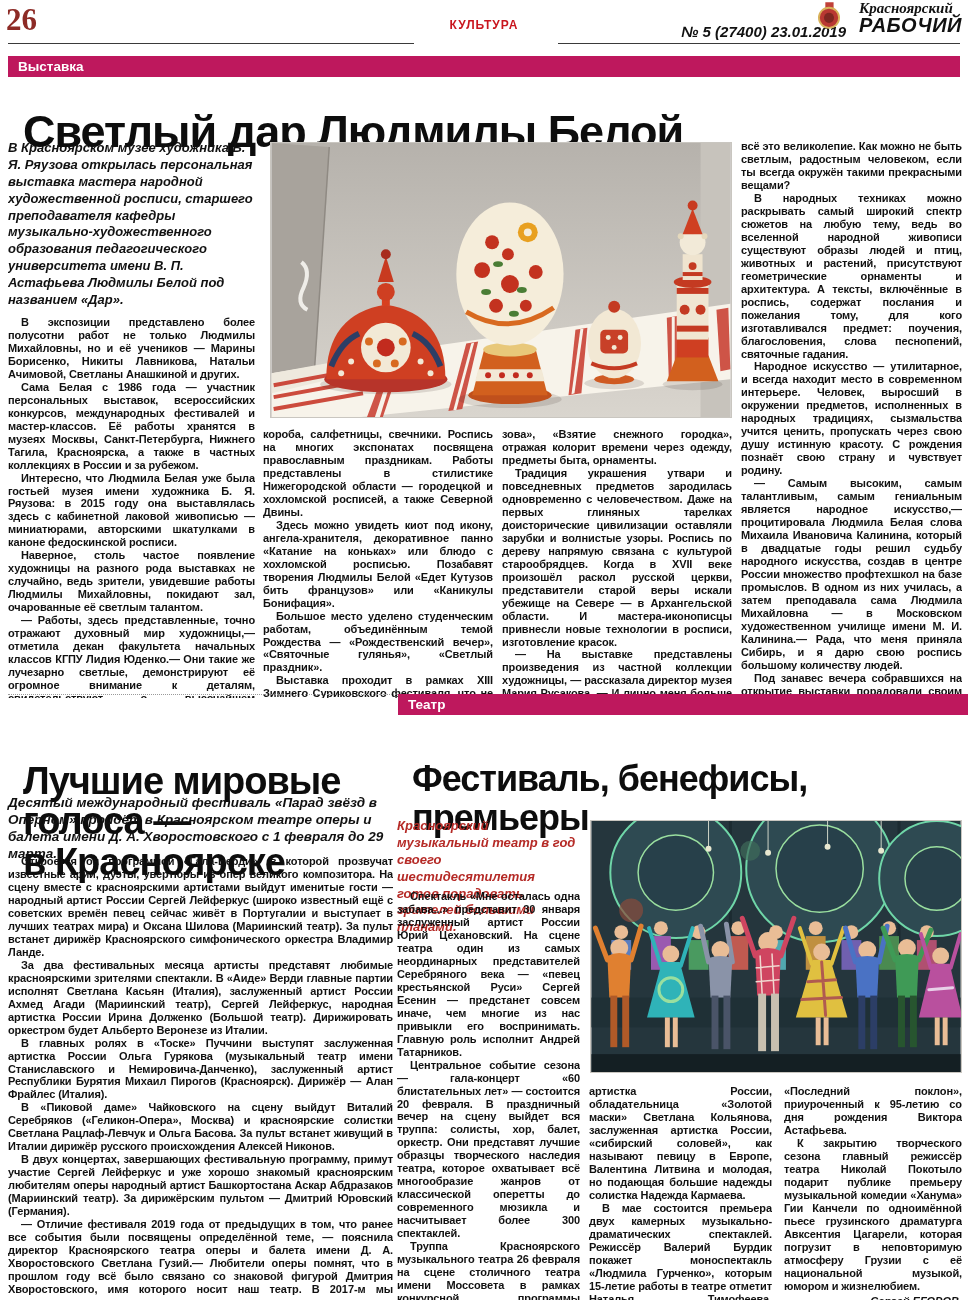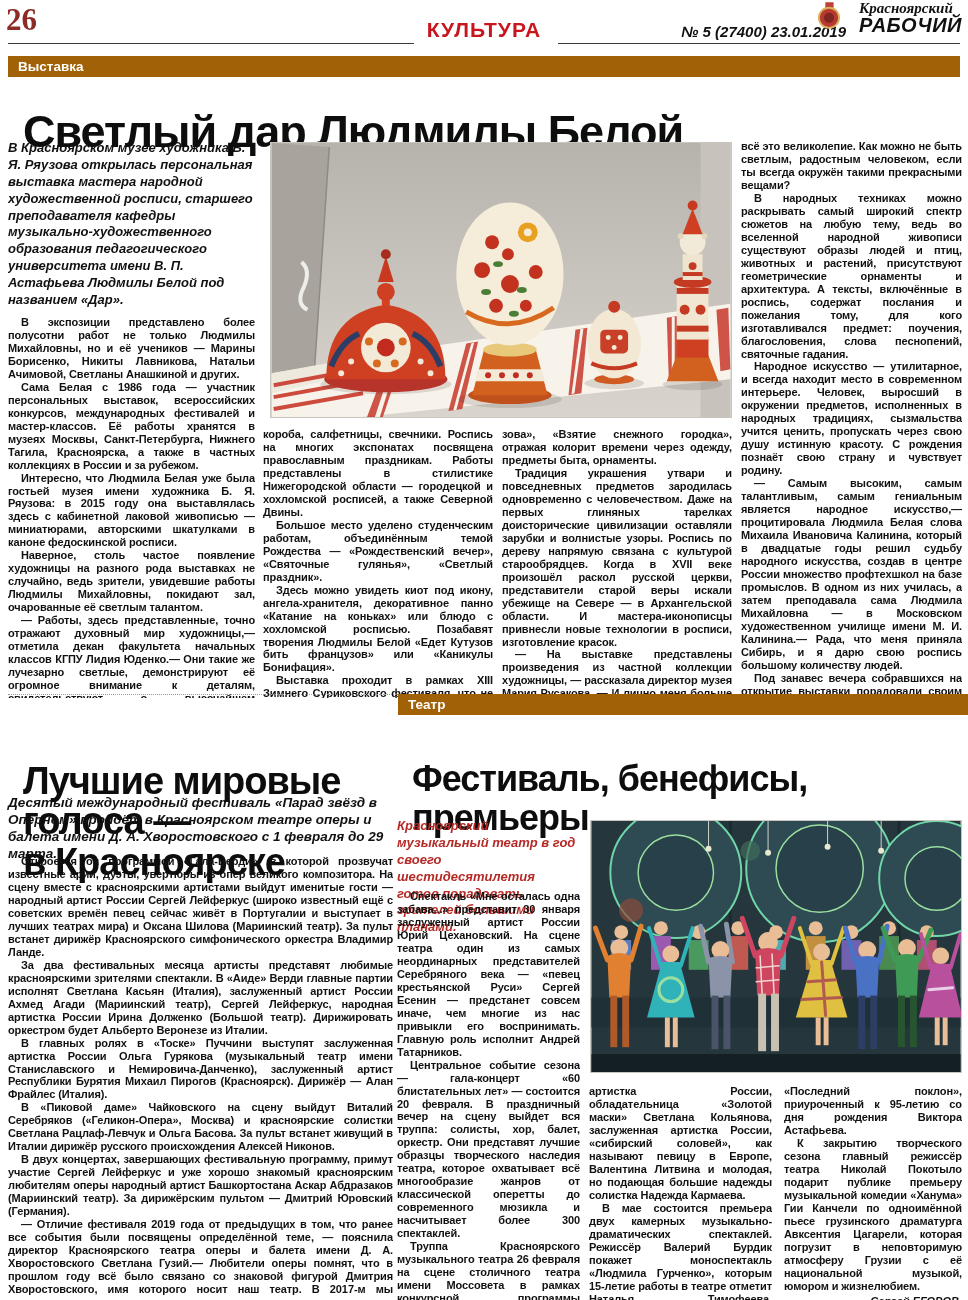--- a/index.html
+++ b/index.html
@@ -4,33 +4,33 @@
 <style>
   html,body{margin:0;padding:0;background:#ffffff;}
   #page{position:relative;width:968px;height:1300px;background:#fff;overflow:hidden;
         font-family:"Liberation Sans",sans-serif;color:#111;}
   .abs{position:absolute;}
 
   
   .pagenum{left:6px;top:2px;font-family:"Liberation Serif",serif;font-weight:bold;
            font-size:31px;color:#8d2b26;}
   .kicker{left:0;right:0;top:18px;text-align:center;color:#c9161e;font-weight:bold;
-          font-size:21px;letter-spacing:1px;}
+          font-size:12px;letter-spacing:1px;}
   .rule{border-top:1px solid #3a3a3a;height:0;top:43px;}
   .rule-l{left:8px;width:406px;}
   .rule-r{left:558px;width:402px;}
   .issue{top:23px;right:122px;font-style:italic;font-weight:bold;font-size:15px;color:#111;}
   .masthead{right:6px;top:1px;display:flex;align-items:flex-start;gap:19px;}
   .masthead .mtxt{text-align:left;line-height:1;}
   .mh1{font-family:"Liberation Serif",serif;font-style:italic;font-weight:bold;font-size:15px;}
   .mh2{font-family:"Liberation Sans",sans-serif;font-style:italic;font-weight:bold;
        font-size:20px;letter-spacing:.5px;margin-top:-1px;}
 
   
-  .band{height:21px;background:#a16207;color:#fff;font-weight:bold;font-size:13.5px;
+  .band{height:21px;background:#be185d;color:#fff;font-weight:bold;font-size:13.5px;
         line-height:21px;padding-left:10px;box-sizing:border-box;}
   .band-ex{left:8px;top:56px;width:952px;}
   .band-fest{left:8px;top:705px;width:352px;}
   .band-th{left:398px;top:694px;width:636px;}
 
   
   .headline{font-weight:bold;color:#0d0d0d;letter-spacing:-1px;line-height:1.0;
             white-space:pre-line;margin-left:15px;}
   .h-ex{left:8px;top:79px;font-size:45px;width:940px;}
   .h-fest{left:8px;top:729px;font-size:38px;width:400px;line-height:1.07;}
@@ -240,22 +240,22 @@
         <p class="para">Сама Белая с 1986 года — участник персональных выставок, всероссийских конкурсов, международных фестивалей и мастер-классов. Её работы хранятся в музеях Москвы, Санкт-Петербурга, Нижнего Тагила, Красноярска, а также в частных коллекциях в России и за рубежом.</p>
         <p class="para">Интересно, что Людмила Белая уже была гостьей музея имени художника Б. Я. Ряузова: в 2015 году она выставлялась здесь с кабинетной лаковой живописью — миниатюрами, авторскими шкатулками в каноне федоскинской росписи.</p>
         <p class="para">Наверное, столь частое появление художницы на разного рода выставках не случайно, ведь зрители, увидевшие работы Людмилы Михайловны, покидают зал, очарованные её светлым талантом.</p>
         <p class="para">— Работы, здесь представленные, точно отражают духовный мир художницы,— отметила декан факультета начальных классов КГПУ Лидия Юденко.— Они такие же лучезарно светлые, демонстрируют её огромное внимание к деталям, свидетельствуют о высочайшем профессиональном уровне.</p>
       </div>
   </section>
 
   <section class="abs colbox ex-col2">
     <p class="para cont">короба, салфетницы, свечники. Роспись на многих экспонатах посвящена православным праздникам. Работы представлены в стилистике Нижегородской области — городецкой и хохломской росписей, а также Северной Двины.</p>
     <div>
+        <p class="para">Здесь можно увидеть киот под икону, ангела-хранителя, декоративное панно «Катание на коньках» или блюдо с хохломской росписью. Позабавят творения Людмилы Белой «Едет Кутузов бить французов» или «Каникулы Бонифация».</p>
         <p class="para">Большое место уделено студенческим работам, объединённым темой Рождества — «Рождественский вечер», «Святочные гулянья», «Светлый праздник».</p>
-        <p class="para">Здесь можно увидеть киот под икону, ангела-хранителя, декоративное панно «Катание на коньках» или блюдо с хохломской росписью. Позабавят творения Людмилы Белой «Едет Кутузов бить французов» или «Каникулы Бонифация».</p>
         <p class="para">Выставка проходит в рамках XIII Зимнего Суриковского фестиваля, что не случайно, ведь известно, как много внимания уделял великий русский художник народной культуре, как тщательно он работал над полотнами «Утро стрелецкой казни», «Боярыня Моро-</p>
       </div>
   </section>
 
   <section class="abs colbox ex-col3">
     <p class="para cont">зова», «Взятие снежного городка», отражая колорит времени через одежду, предметы быта, орнаменты.</p>
     <div>
         <p class="para">Традиция украшения утвари и повседневных предметов зародилась одновременно с человечеством. Даже на первых глиняных тарелках доисторические цивилизации оставляли зарубки и волнистые узоры. Роспись по дереву напрямую связана с культурой старообрядцев. Когда в XVII веке произошёл раскол русской церкви, представители старой веры искали убежище на Севере — в Архангельской области. И мастера-иконописцы привнесли новые технологии в росписи, изготовление красок.</p>
         <p class="para">— На выставке представлены произведения из частной коллекции художницы, — рассказала директор музея Мария Русакова. — И лично меня больше всего поражает то, что подобные вещи всегда окружают Людмилу Михайловну, и ежедневно, возвращаясь домой, она видит</p>
       </div>

